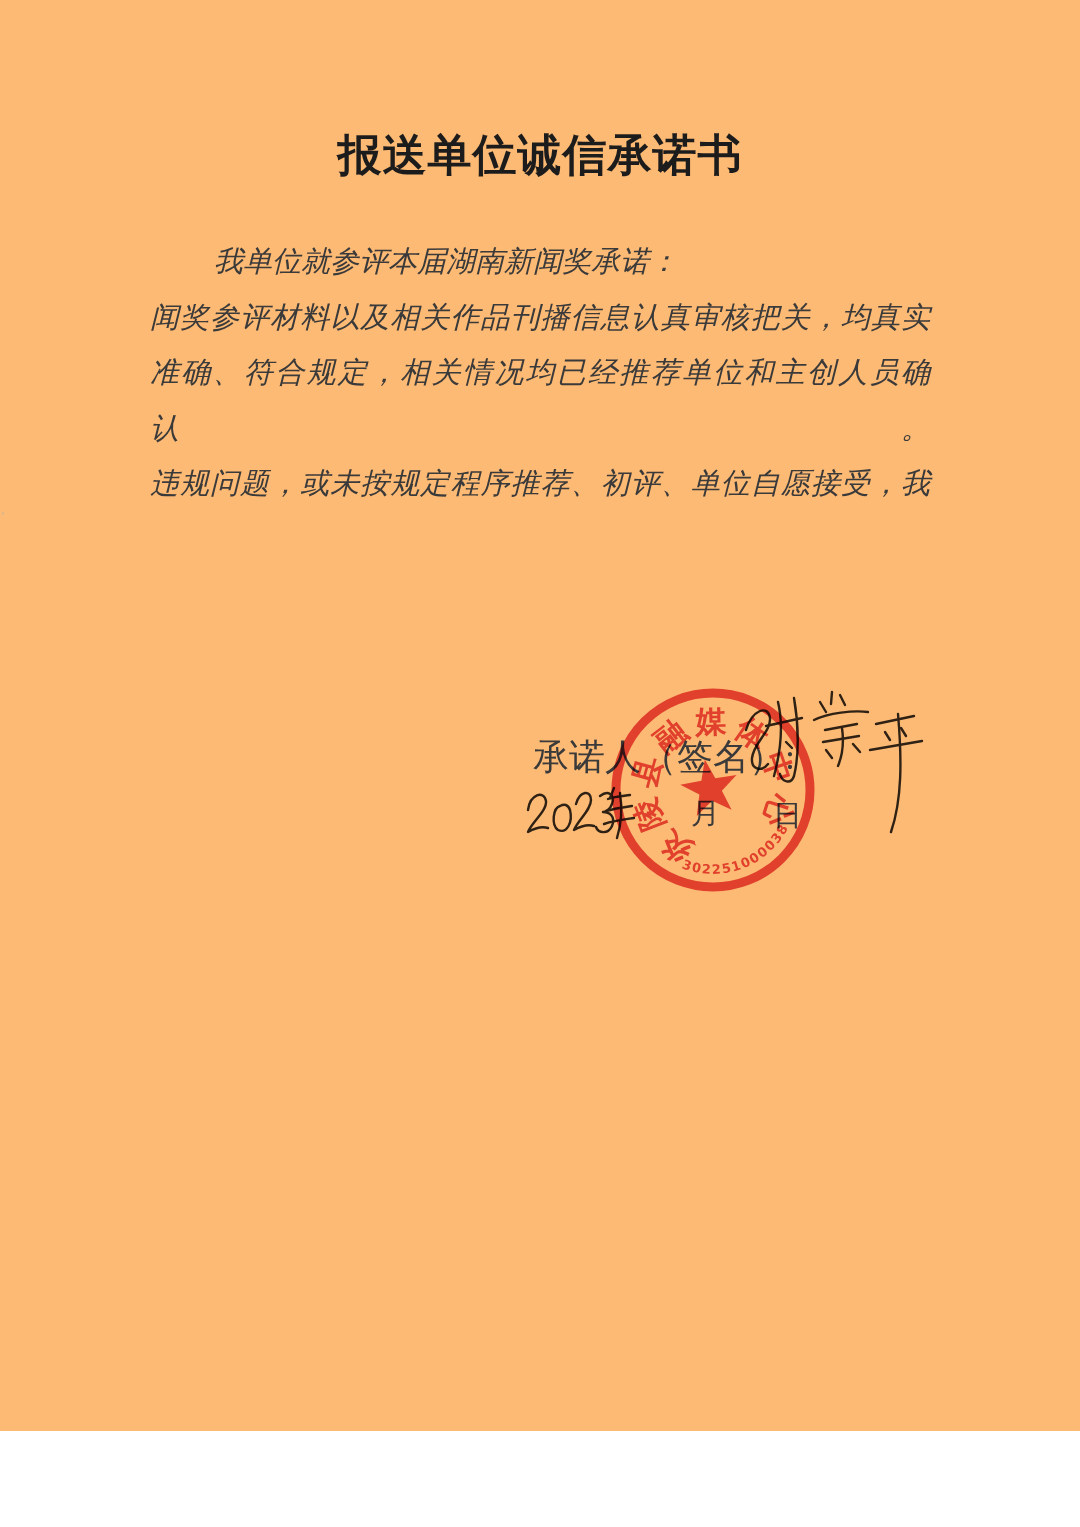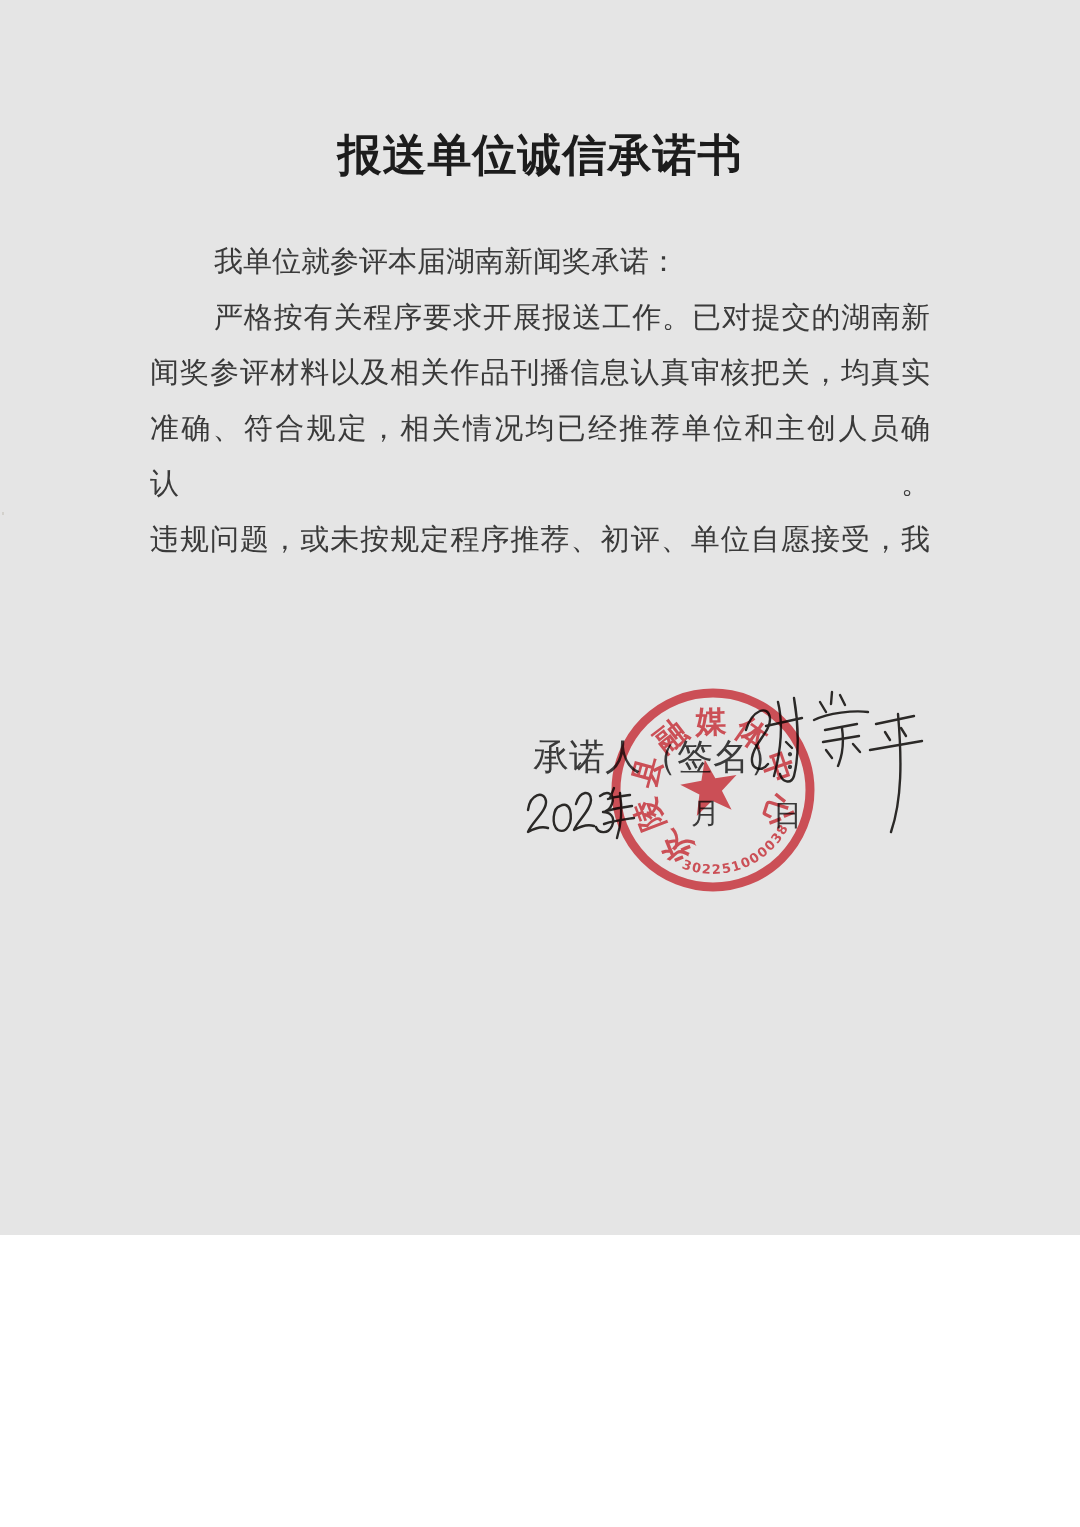--- a/index.html
+++ b/index.html
@@ -1,31 +1,31 @@
 <!DOCTYPE html>
 <html><head>
 <meta charset="utf-8">
 <style>
   html,body { margin:0; padding:0; background:#ffffff; }
   .page {
-    position:relative; width:1080px; height:1235px;
-    background:#e5e5e5; overflow:hidden;
+    position:relative; width:1080px; height:1431px;
+    background:#fdba74; overflow:hidden;
     font-family:"Liberation Serif","DejaVu Serif",serif;
     color:#333;
   }
   .doc-title {
     position:absolute; left:0; top:126px; width:1080px;
     text-align:center; font-size:44px; font-weight:700;
     letter-spacing:1px; color:#1c1c1c;
   }
   .body-text {
     position:absolute; left:150px; top:234px; width:780px;
     font-size:29px; line-height:55.5px; color:#3a3a3a;
   }
-  .body-line { width:780px; }
+  .body-line { width:780px;font-style:italic; }
   .body-line.indent { text-indent:64px; }
   .body-line.fill { text-align:justify; text-align-last:justify; }
   .sig-label {
     position:absolute; left:533px; top:733px;
     font-size:36px; color:#3a3a3a; white-space:nowrap;text-align:right;
   }
   .date-month {
     position:absolute; left:691px; top:794px;
     font-size:29px; color:#3a3a3a;
   }
@@ -57,21 +57,20 @@
 </style>
 </head>
 <body>
 
 <div class="page">
 
   <div class="doc-title">报送单位诚信承诺书</div>
 
   <div class="body-text">
     <div class="body-line indent">我单位就参评本届湖南新闻奖承诺：</div>
-    <div class="body-line indent fill">严格按有关程序要求开展报送工作。已对提交的湖南新</div>
     <div class="body-line fill">闻奖参评材料以及相关作品刊播信息认真审核把关，均真实</div>
     <div class="body-line fill">准确、符合规定，相关情况均已经推荐单位和主创人员确认。</div>
     <div class="body-line fill">违规问题，或未按规定程序推荐、初评、单位自愿接受，我</div>
   </div>
 
   <div class="sig-label">承诺人（签名）:</div>
 
   <div class="date-month">月</div>
   <div class="date-day">日</div>
 

